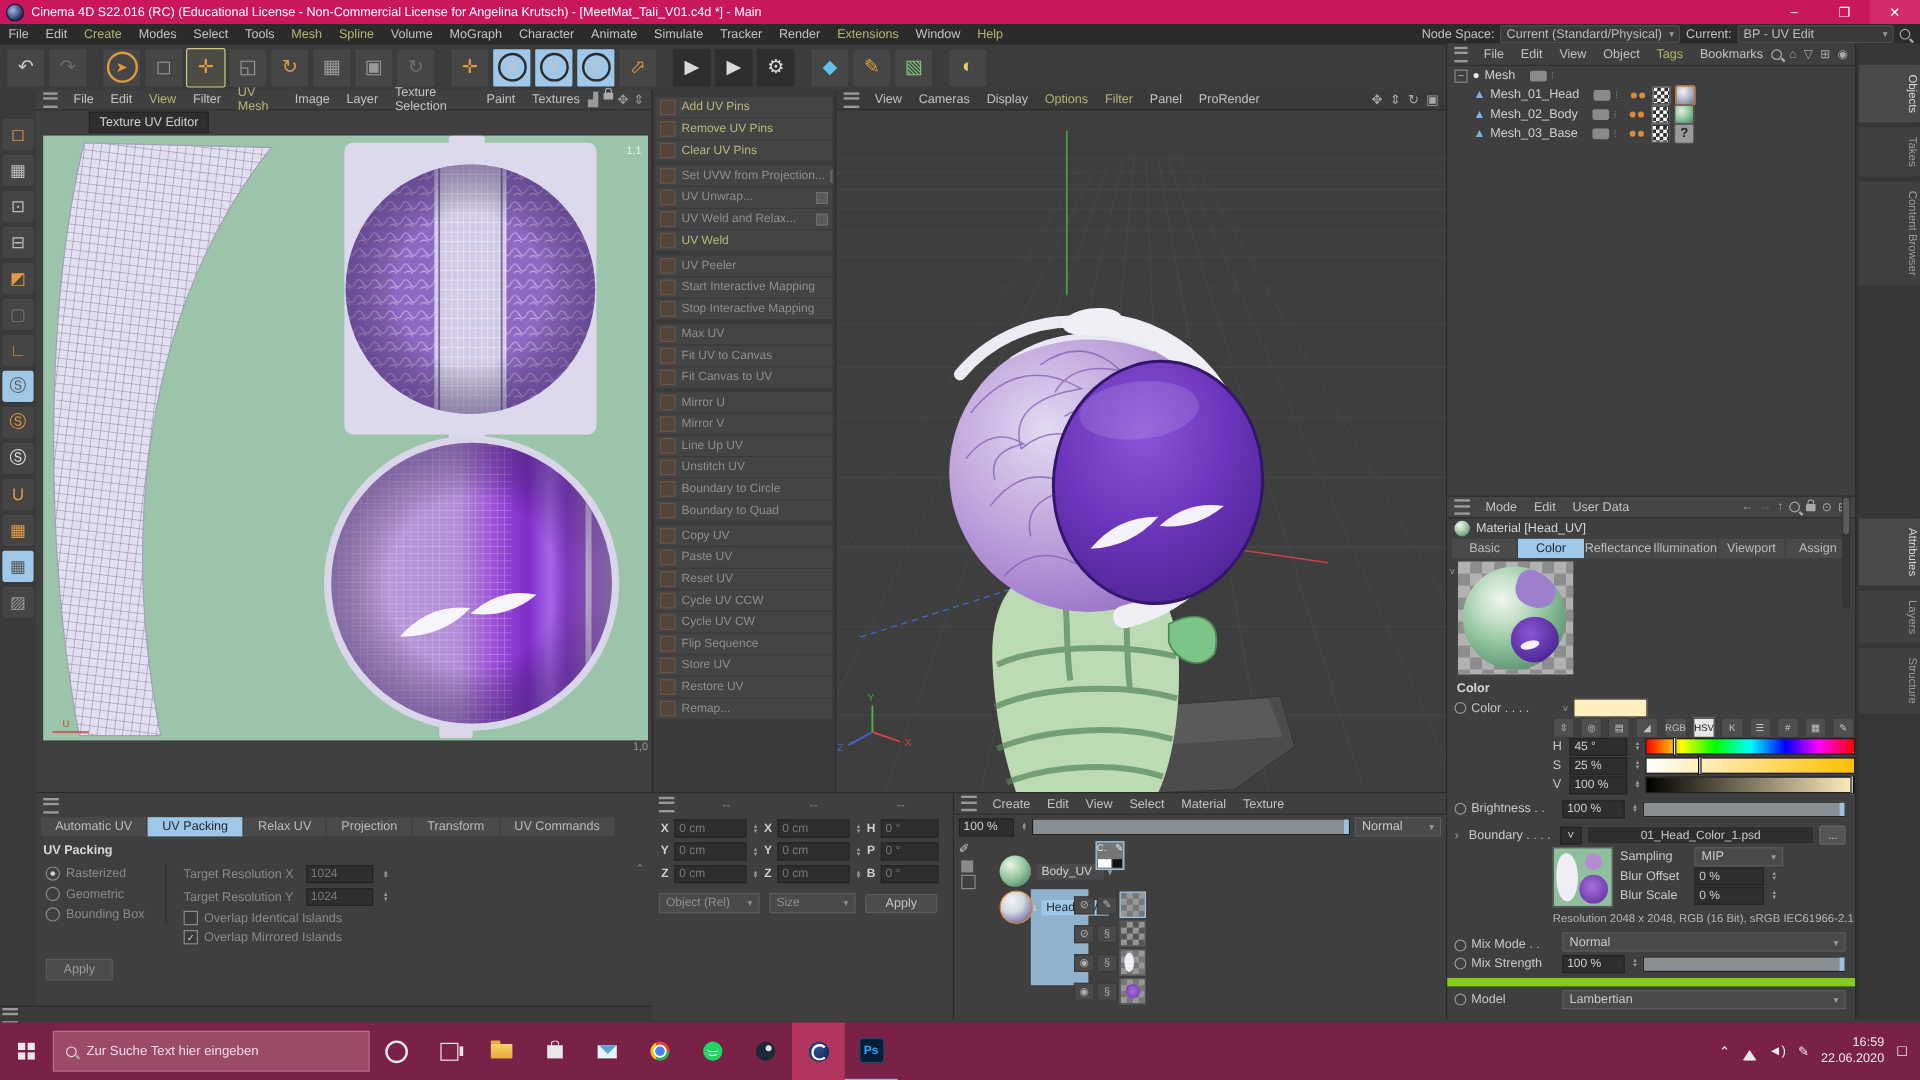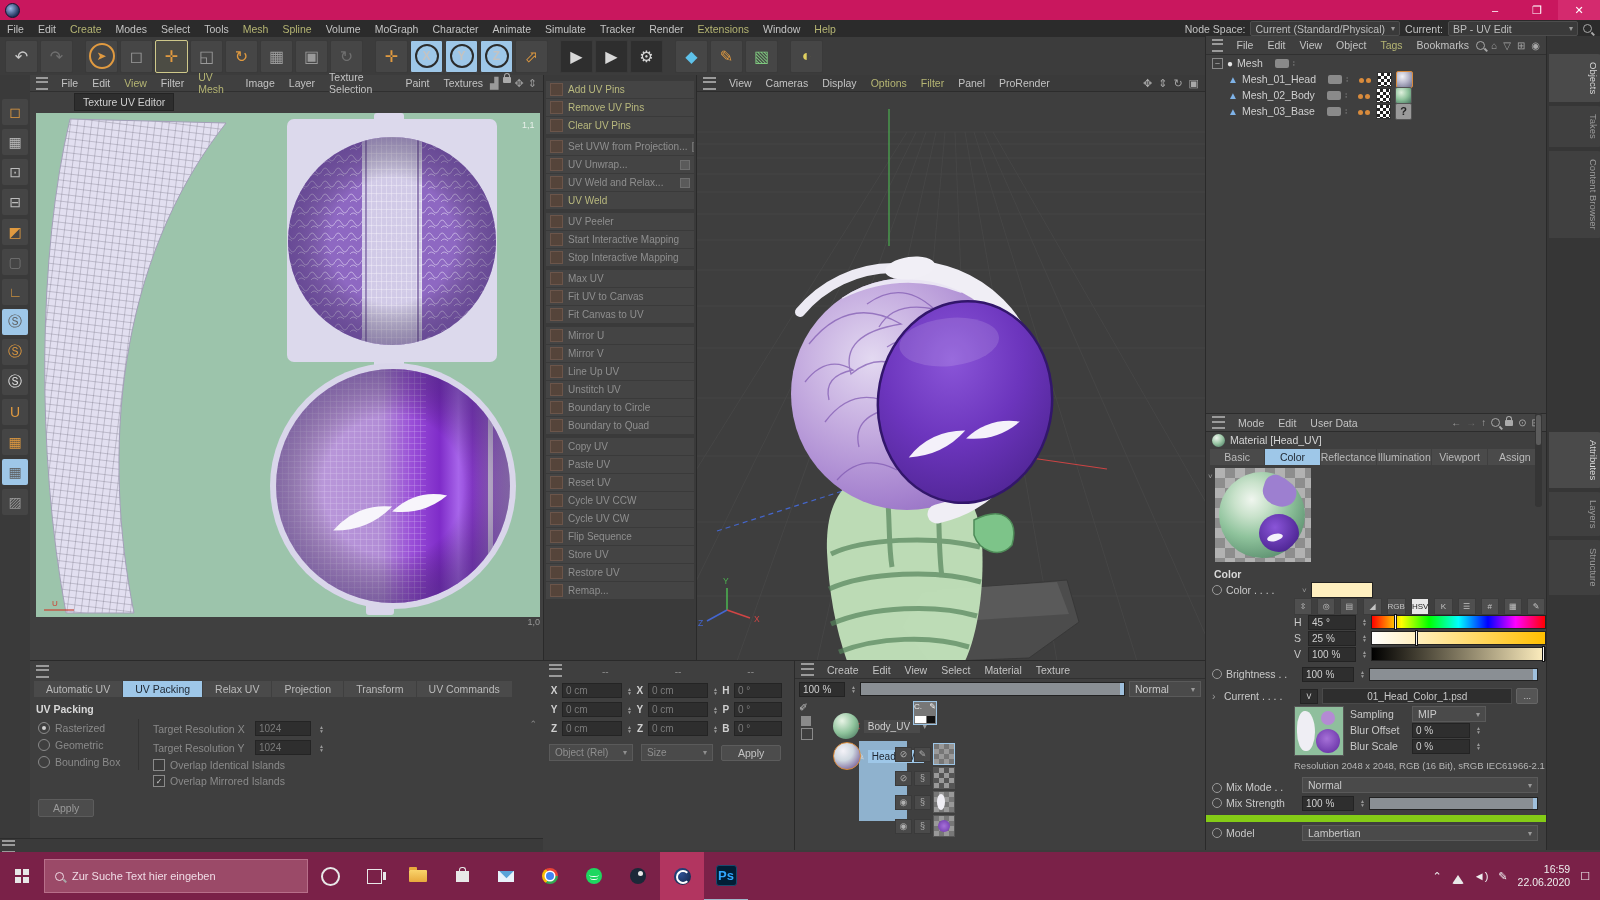--- a/index.html
+++ b/index.html
@@ -173,34 +173,35 @@
   .ico-mail::before{content:"";position:absolute;left:0;top:-6px;width:11px;height:11px;background:#5aa3d8;transform:rotate(45deg);left:2.5px;}
   .ico-chrome{width:16px;height:16px;border-radius:50%;background:conic-gradient(from -30deg,#ea4335 0 120deg,#34a853 0 240deg,#fbbc05 0 360deg);position:relative;}
   .ico-chrome::before{content:"";position:absolute;left:4px;top:4px;width:8px;height:8px;border-radius:50%;background:#4285f4;box-shadow:0 0 0 1.5px #fff;}
   .ico-spotify{width:16px;height:16px;border-radius:50%;background:#1ed760;position:relative;}
   .ico-spotify::before{content:"";position:absolute;left:3px;top:4px;width:10px;height:4px;border-bottom:1.5px solid #fff;border-radius:50%;}
   .ico-spotify::after{content:"";position:absolute;left:4px;top:7px;width:8px;height:4px;border-bottom:1.5px solid #fff;border-radius:50%;}
   .ico-steam{width:16px;height:16px;border-radius:50%;background:#1b2838;position:relative;}
   .ico-steam::before{content:"";position:absolute;right:3px;top:3px;width:5px;height:5px;border-radius:50%;background:#e8e8e8;}
   .ico-c4d{width:17px;height:17px;border-radius:50%;background:radial-gradient(circle at 40% 35%,#2c4f93,#10203f);position:relative;}
   .ico-c4d::before{content:"";position:absolute;left:2px;top:2px;width:10px;height:10px;border:2px solid #fff;border-right-color:transparent;border-radius:50%;}
-  .ico-ps{width:19px;height:19px;border-radius:3px;background:#001e36;color:#31a8ff;font-size:13px;font-weight:bold;display:flex;align-items:center;justify-content:center;border:1px solid #1a4a6e;}
+  .ico-ps{width:19px;height:19px;border-radius:3px;background:#001e36;color:#31a8ff;font-size:10px;font-weight:bold;display:flex;align-items:center;justify-content:center;border:1px solid #1a4a6e;}
   .tray{margin-left:auto;display:flex;align-items:center;gap:10px;padding-right:10px;font-size:11px;}
   .clock{text-align:right;font-size:10.5px;line-height:1.25;}
   .wifi{width:0;height:0;border:6px solid transparent;border-bottom:9px solid #e8e8e8;border-radius:2px;}
   .lockico{width:8px;height:6px;background:#aaa;border-radius:1px;position:relative;display:inline-block;}
   .lockico::before{content:"";position:absolute;left:1px;top:-4px;width:4px;height:4px;border:1.5px solid #aaa;border-bottom:none;border-radius:3px 3px 0 0;}
 </style>
 </head>
 <body>
 
 <div id="screen">
 
   <div class="abs titlebar">
     <span class="c4dlogo"></span>
+    <span class="titletext">Cinema 4D S22.016 (RC) (Educational License - Non-Commercial License for Angelina Krutsch) - [MeetMat_Tali_V01.c4d *] - Main</span>
     <span class="wincontrols">
       <span class="winbtn">–</span>
       <span class="winbtn">❐</span>
       <span class="winbtn close">✕</span>
     </span>
   </div>
 
   <div class="abs menubar">
     <span class="row">
       <span class="menu-item">File</span>
@@ -942,21 +943,21 @@
         <span class="vbox" style="width:44px;">100 %</span>
         <span class="spin">
             <span>▲</span>
             <span>▼</span>
           </span>
         <span class="graybar" style="margin-right:8px;"></span>
       </div>
 
       <div class="arow" style="margin-top:6px;">
         <span style="width:8px;color:#9a9a9a;">›</span>
-        <span class="alabel">Current . . . .</span>
+        <span class="alabel">Boundary . . . .</span>
         <span class="vbox" style="width:10px;justify-content:center;">˅</span>
         <span class="filebar">01_Head_Color_1.psd</span>
         <span class="btn-sm" style="margin-right:8px;">...</span>
       </div>
       <div class="row" style="align-items:flex-start;padding-left:88px;margin-top:2px;">
         <div class="texthumb">
           <div class="wshape"></div>
             <div class="pface"></div>
             <div class="pcirc"></div>
         </div>

